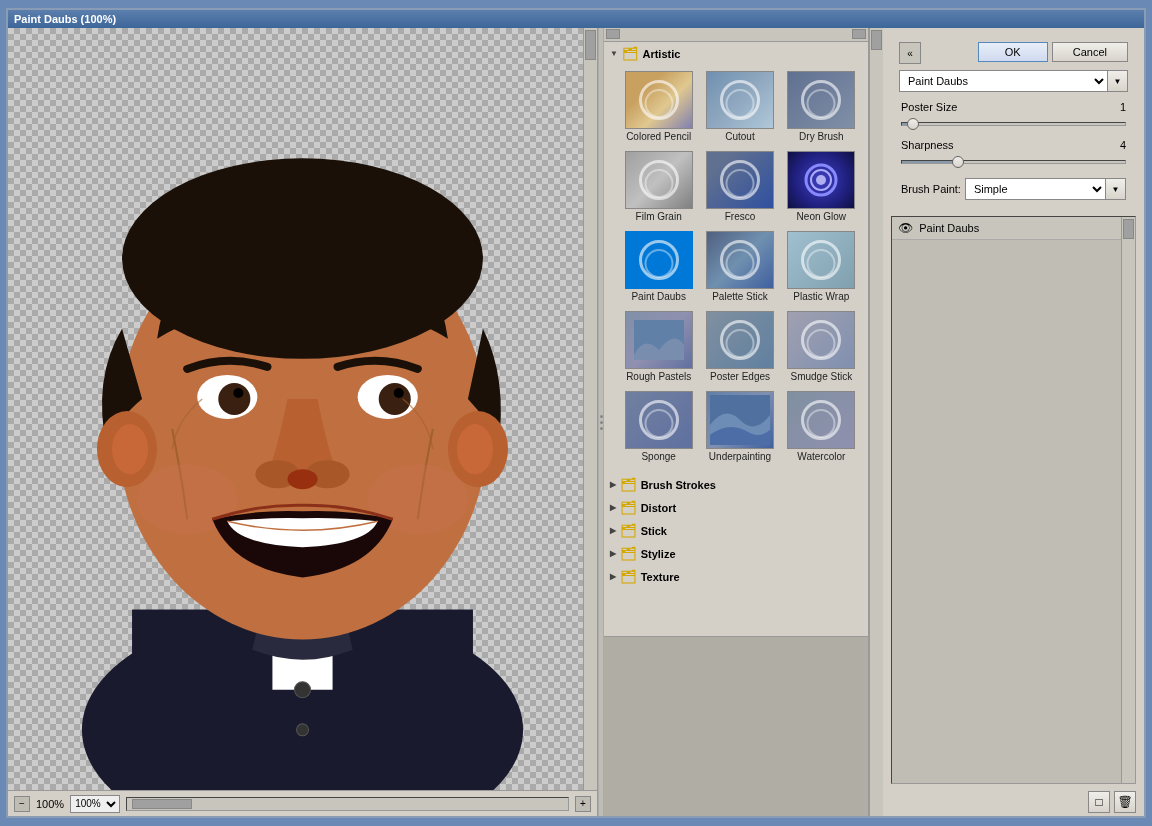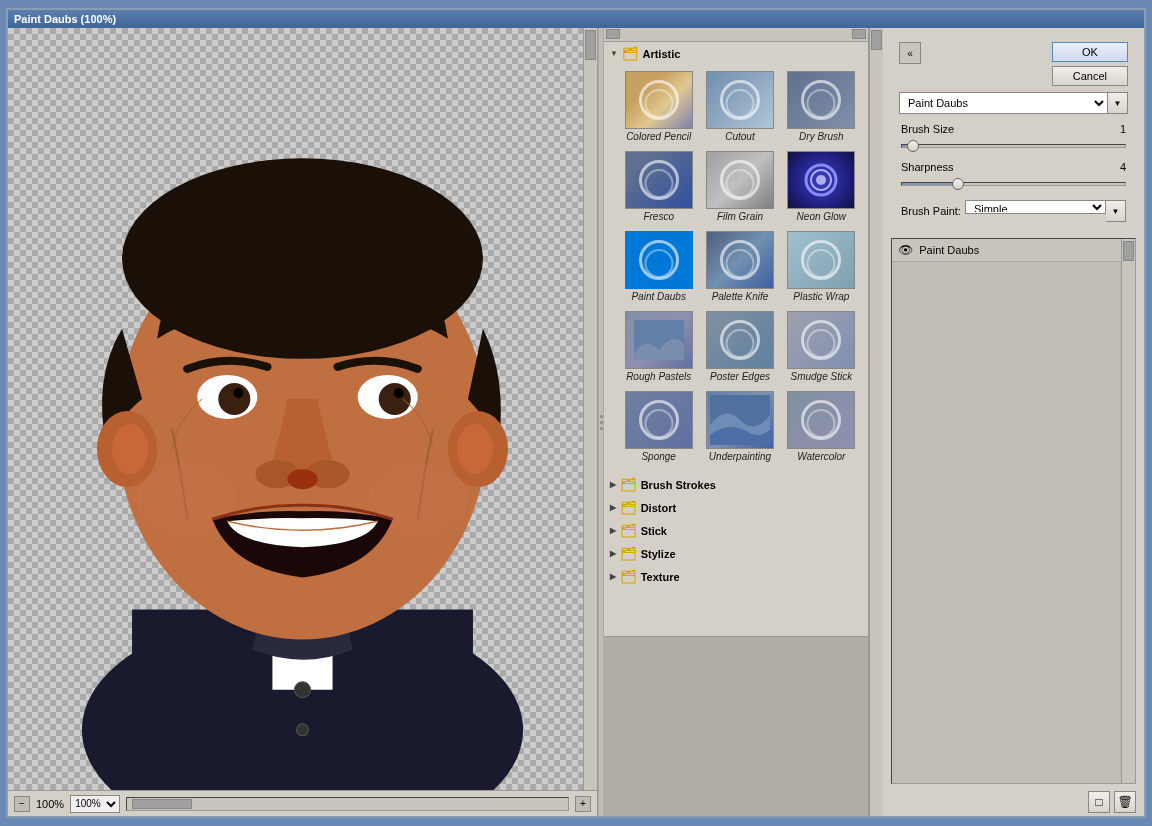--- a/index.html
+++ b/index.html
@@ -154,21 +154,20 @@
       grid-template-columns: repeat(3, 1fr);
       gap: 4px;
       padding: 4px 8px 8px 16px;
     }
     .filter-item {
       display: flex;
       flex-direction: column;
       align-items: center;
       cursor: pointer;
       padding: 2px;
-      font-style: italic;
     }
     .filter-item.selected .filter-thumb {
       border: 2px solid #0078d7;
       background: #0078d7;
     }
     .filter-thumb {
       width: 68px;
       height: 58px;
       background: linear-gradient(135deg, #8899aa 0%, #aabbcc 50%, #667788 100%);
       border: 1px solid #888;
@@ -332,21 +331,21 @@
     .brush-type-label {
       font-size: 11px;
       white-space: nowrap;
     }
     .brush-type-select-wrap {
       display: flex;
       flex: 1;
     }
     .brush-type-select {
       flex: 1;
-      height: 14px;
+      height: 22px;
       font-size: 11px;
       border: 1px solid #888;
       background: white;
       padding: 1px 4px;
     }
     .brush-type-arrow {
       width: 20px;
       height: 22px;
       background: linear-gradient(to bottom, #f0eeea, #d8d4cc);
       border: 1px solid #888;
@@ -574,30 +573,30 @@
             <span class="filter-thumb-name">Cutout</span>
           </div>
           <div class="filter-item">
             <div class="filter-thumb thumb-dry-brush">
               <div class="swirl"></div>
             </div>
             <span class="filter-thumb-name">Dry Brush</span>
           </div>
 
           <div class="filter-item">
+            <div class="filter-thumb thumb-film-grain">
+              <div class="swirl"></div>
+            </div>
+            <span class="filter-thumb-name">Film Grain</span>
+          </div>
+          <div class="filter-item">
             <div class="filter-thumb thumb-fresco">
               <div class="swirl"></div>
             </div>
             <span class="filter-thumb-name">Fresco</span>
-          </div>
-          <div class="filter-item">
-            <div class="filter-thumb thumb-film-grain">
-              <div class="swirl"></div>
-            </div>
-            <span class="filter-thumb-name">Film Grain</span>
           </div>
           <div class="filter-item">
             <div class="filter-thumb thumb-neon-glow">
               <svg width="50" height="40" viewBox="0 0 50 40">
                 <circle cx="25" cy="20" r="15" fill="none" stroke="#8888ff" stroke-width="3"></circle>
                 <circle cx="25" cy="20" r="10" fill="none" stroke="#aaaaff" stroke-width="2"></circle>
                 <circle cx="25" cy="20" r="5" fill="#ccccff" opacity="0.8"></circle>
               </svg>
             </div>
             <span class="filter-thumb-name">Neon Glow</span>
@@ -606,21 +605,21 @@
           <div class="filter-item selected">
             <div class="filter-thumb thumb-paint-daubs">
               <div class="swirl"></div>
             </div>
             <span class="filter-thumb-name">Paint Daubs</span>
           </div>
           <div class="filter-item">
             <div class="filter-thumb thumb-palette-knife">
               <div class="swirl"></div>
             </div>
-            <span class="filter-thumb-name">Palette Knife</span>
+            <span class="filter-thumb-name">Palette Stick</span>
           </div>
           <div class="filter-item">
             <div class="filter-thumb thumb-plastic-wrap">
               <div class="swirl"></div>
             </div>
             <span class="filter-thumb-name">Plastic Wrap</span>
           </div>
 
           <div class="filter-item">
             <div class="filter-thumb thumb-rough-pastels">
@@ -703,35 +702,35 @@
       <div style="position:absolute;top:2px;left:1px;right:1px;height:20px;background:#a0a0a0;border:1px solid #888;"></div>
     </div>
 
     <div class="controls-panel">
       <div class="controls-top">
 
         <div style="display:flex;align-items:flex-start;justify-content:space-between;padding:6px 8px 0 8px;">
           <div class="collapse-btn">
             <span>«</span>
           </div>
-          <div style="display:flex;flex-direction:column;gap:4px;">
+          <div style="display:flex;flex-direction:row;gap:4px;">
             <button class="btn btn-ok">OK</button>
             <button class="btn">Cancel</button>
           </div>
         </div>
 
         <div class="filter-select-row">
           <select class="filter-select">
             <option>Paint Daubs</option>
           </select>
           <div class="filter-select-arrow">▼</div>
         </div>
 
         <div class="param-row">
-          <span class="param-label">Brush Size</span>
+          <span class="param-label">Poster Size</span>
           <span class="param-value">1</span>
         </div>
         <div class="slider-container">
           <div class="slider" style="--val:5%;">
             <div class="slider-thumb" style="left:calc(5% - 6px);"></div>
           </div>
         </div>
 
         <div class="param-row">
           <span class="param-label">Sharpness</span>

